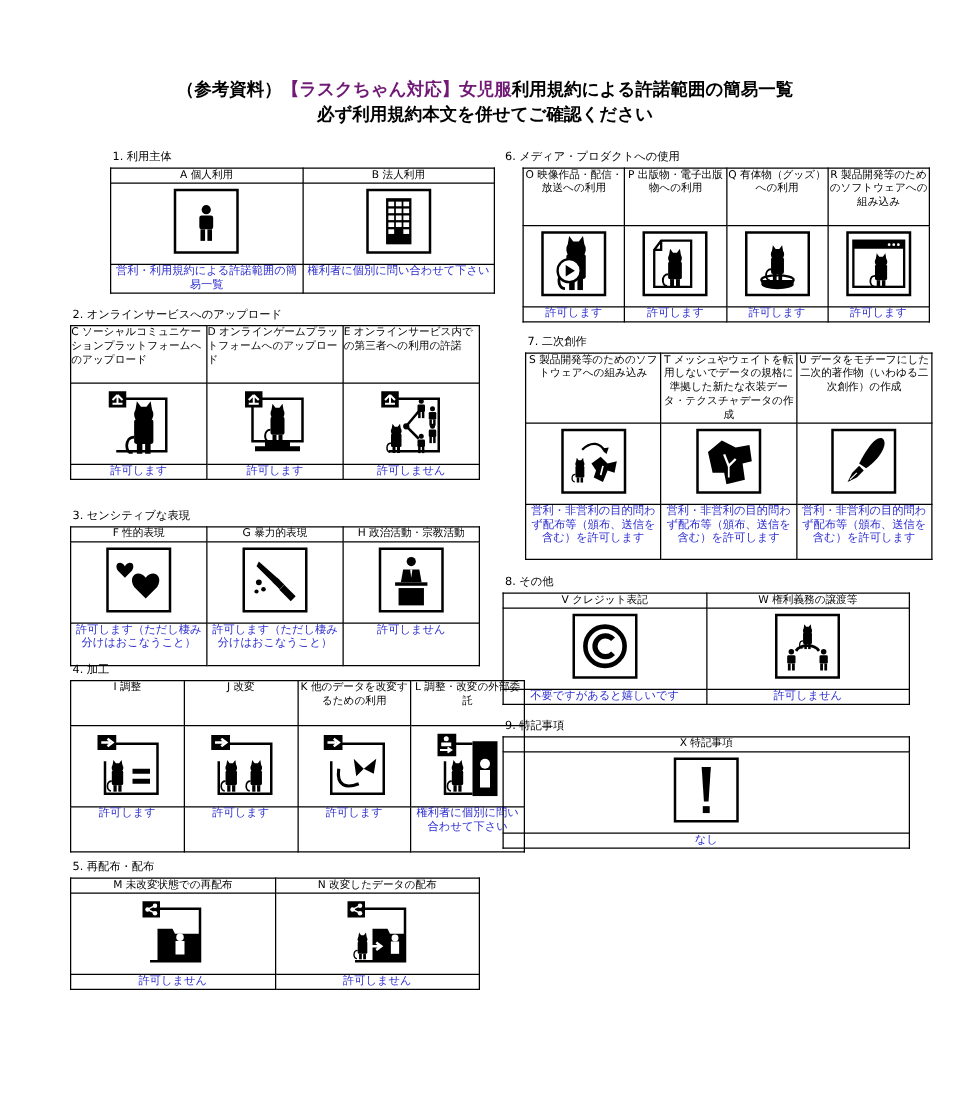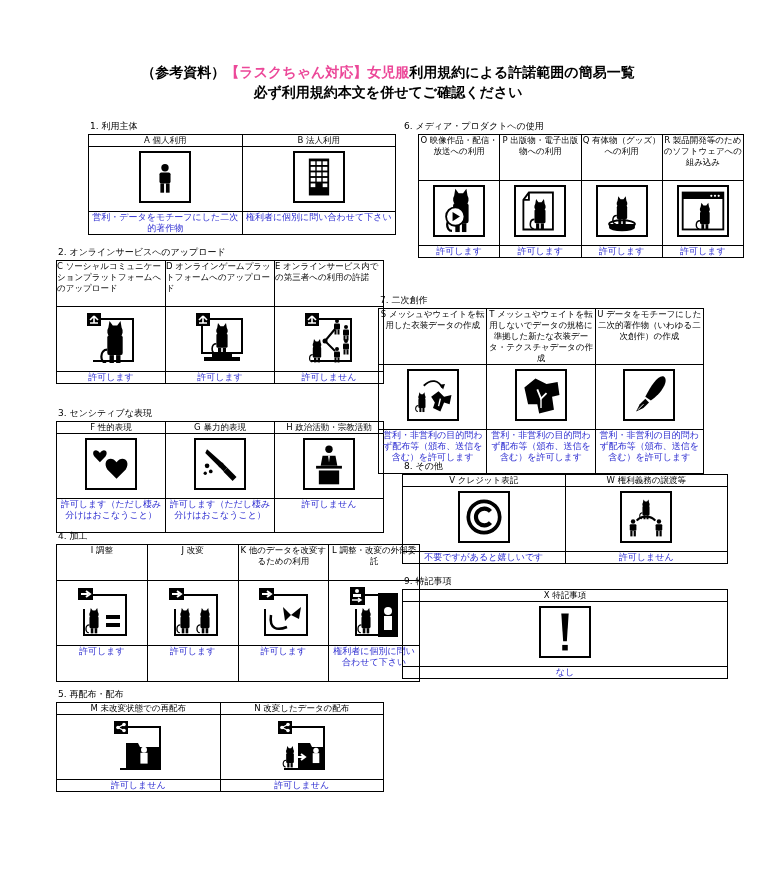--- a/index.html
+++ b/index.html
@@ -1,18 +1,18 @@
 <!DOCTYPE html>
 <html><head>
 <meta charset="utf-8">
 <style>
   html, body { margin:0; padding:0; background:#ffffff; }
   body { width:776px; height:891px; position:relative; font-family:"DejaVu Sans", sans-serif; color:#000; overflow:hidden; }
   .title { position:absolute; left:0; top:62px; width:776px; text-align:center; font-weight:bold; font-size:14px; line-height:20px; }
-  .title .blue { color:#ec4899; }
+  .title .blue { color:#701a75; }
   .sec { position:absolute; }
   .sec-label { font-size:9px; line-height:12px; margin-bottom:2px; padding-left:2px; }
   table.grid { border-collapse:collapse; table-layout:fixed; border:1.5px solid #000; }
   table.grid td { border:1px solid #000; padding:0; vertical-align:top; }
   td.hd { font-size:8.5px; line-height:11px; text-align:center; padding:1px 3px; }
   td.hd.left { text-align:left; }
   td.ic { text-align:center; vertical-align:middle; }
   td.res { font-size:9px; line-height:11px; color:#2b2bd0; text-align:center; padding:1px 3px; }
   .iconbox { display:inline-block; width:52px; height:52px; border:2px solid #000; box-sizing:border-box; position:relative; background:#fff; margin:4px 0; }
   .iconbox svg { position:absolute; left:0; top:0; width:100%; height:100%; }
@@ -86,21 +86,21 @@
                   <rect x="30" y="21" width="5" height="4"></rect>
         <rect x="17" y="27" width="5" height="4"></rect>
                   <rect x="23.5" y="27" width="5" height="4"></rect>
                   <rect x="30" y="27" width="5" height="4"></rect>
         <rect x="17" y="33" width="5" height="4"></rect>
                   <rect x="30" y="33" width="5" height="4"></rect>
                 </g>
       </svg></span></td>
     </tr>
     <tr>
-      <td class="res">営利・データをモチーフにした二次的著作物</td>
+      <td class="res">営利・利用規約による許諾範囲の簡易一覧</td>
       <td class="res">権利者に個別に問い合わせて下さい</td>
     </tr>
   </tbody>
     </table>
 </div>
 
 <div class="sec" style="left:56px; top:246px;">
   <div class="sec-label">2. オンラインサービスへのアップロード</div>
   <table class="grid" style="width:328px;">
     <tbody>
@@ -345,26 +345,26 @@
     <tr>
       <td class="res">許可します</td>
       <td class="res">許可します</td>
       <td class="res">許可します</td>
       <td class="res">許可します</td>
     </tr>
   </tbody>
     </table>
 </div>
 
-<div class="sec" style="left:378px; top:268px;margin-top:26px;">
+<div class="sec" style="left:420px; top:268px;">
   <div class="sec-label">7. 二次創作</div>
   <table class="grid" style="width:326px;">
     <tbody>
         <tr style="height:56px;">
-      <td class="hd">S メッシュやウェイトを転用した衣装データの作成</td>
+      <td class="hd">S 製品開発等のためのソフトウェアへの組み込み</td>
       <td class="hd">T メッシュやウェイトを転用しないでデータの規格に準拠した新たな衣装データ・テクスチャデータの作成</td>
       <td class="hd">U データをモチーフにした二次的著作物（いわゆる二次創作）の作成</td>
     </tr>
     <tr style="height:64px;">
       <td class="ic"><span class="iconbox"><svg viewBox="0 0 52 52">
         <g transform="translate(14,34) scale(0.55)">
                   <use href="#cat"></use>
                 </g>
         <path d="M16,16 C24,8 32,10 36,18" stroke="#000" stroke-width="2" fill="none"></path>
                 <path d="M33,15 L37,20 L39,14 Z" fill="#000"></path>

